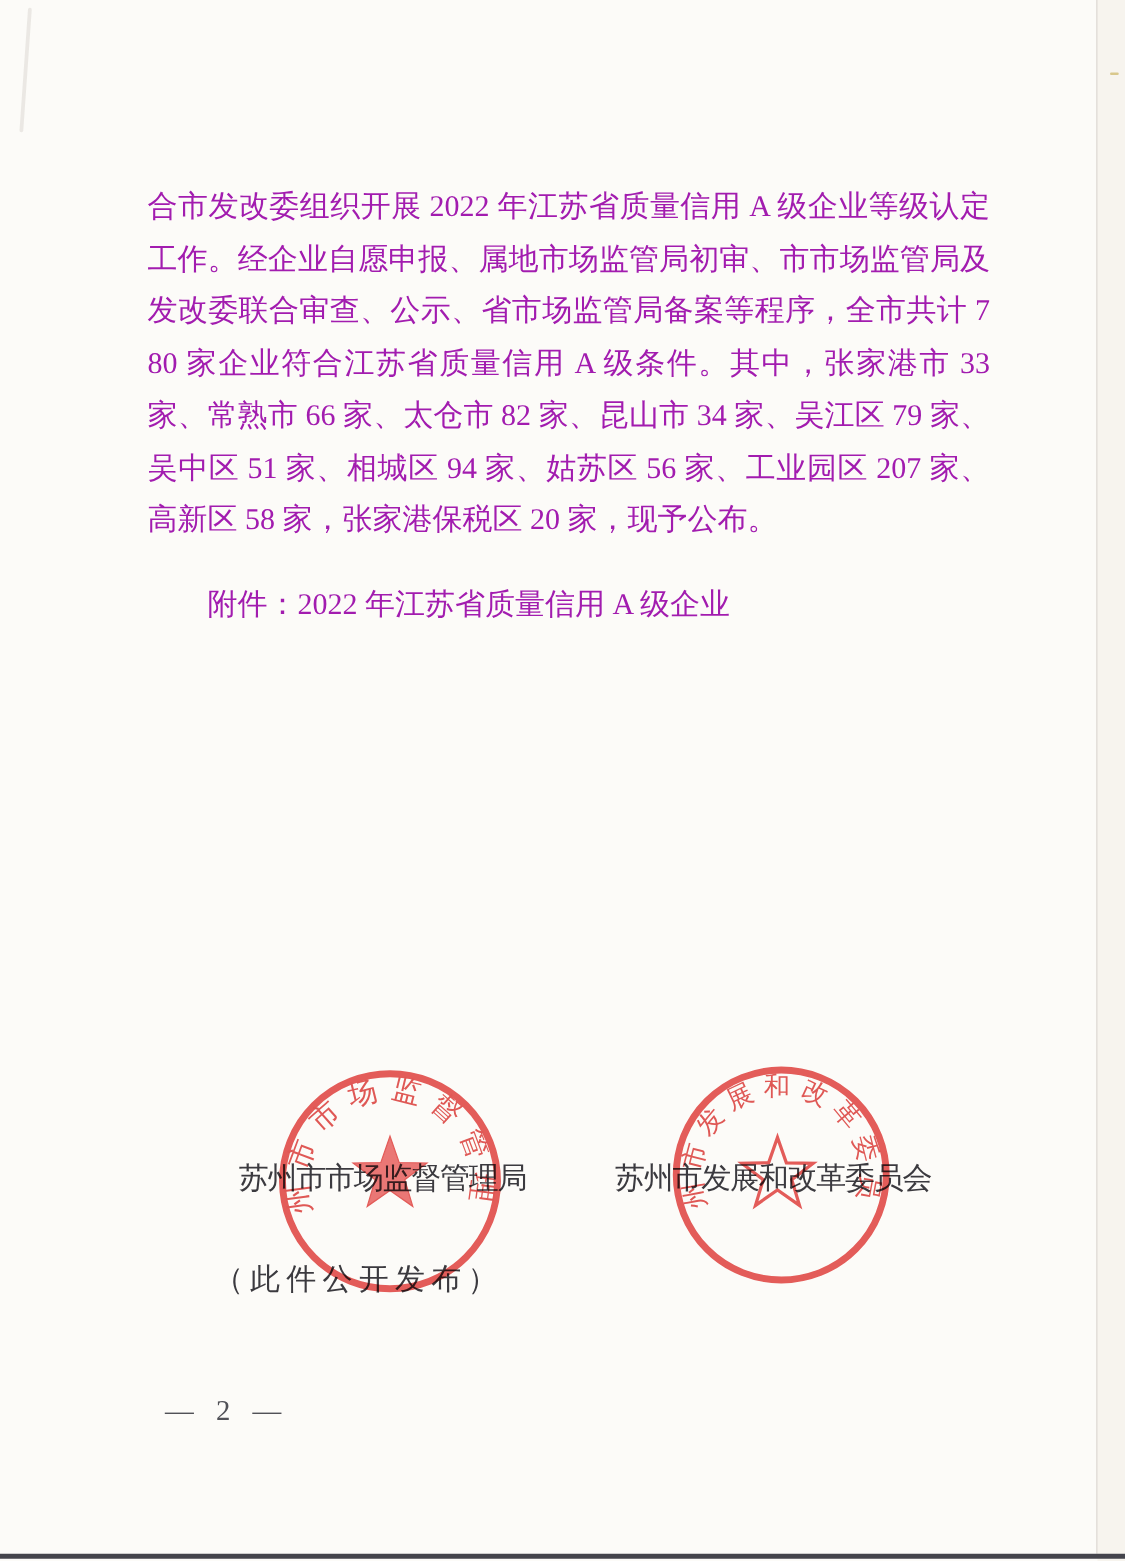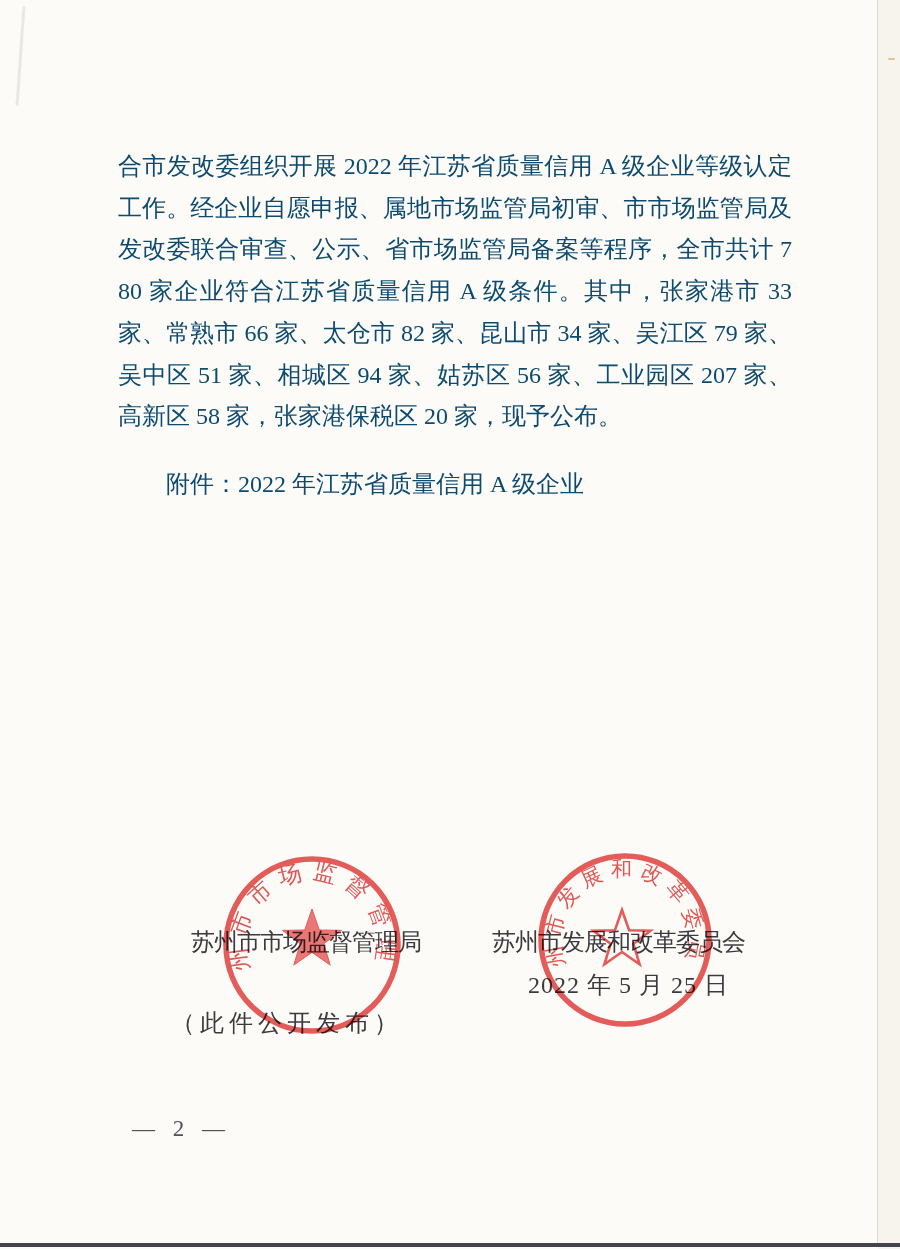--- a/index.html
+++ b/index.html
@@ -34,21 +34,21 @@
     width: 100%; height: 4px;
     background: #44444c;
   }
   .speck {
     position: absolute; left: 888px; top: 58px;
     width: 7px; height: 2px; background: #d9c88c; border-radius: 1px;
   }
   
   .body-text {
     position: absolute; left: 118px; top: 146px; width: 674px;
-    font-size: 24px; line-height: 41.7px; color: #0c4a6e;
+    font-size: 24px; line-height: 41.7px; color: #a21caf;
     text-align: justify; text-justify: inter-ideograph;
     word-break: break-all; overflow-wrap: anywhere;
   }
   .body-text p { margin: 0; }
   .body-text p.indent { text-indent: 48px; }
   .body-text p.attachment { text-indent: 48px; margin-top: 26px; text-align: left; }
   
   .sig { position: absolute; font-size: 24px; color: #3b3a3f; white-space: nowrap; z-index: 2; }
   .sig-left-org  { left: 191px; top: 926px; letter-spacing: -1px; }
   .sig-right-org { left: 492px; top: 926px; letter-spacing: -1px; }
@@ -80,21 +80,20 @@
   <div class="speck"></div>
   <div class="bottom-bar"></div>
 
   <div class="body-text">
     <p class="para">合市发改委组织开展 2022 年江苏省质量信用 A 级企业等级认定工作。经企业自愿申报、属地市场监管局初审、市市场监管局及发改委联合审查、公示、省市场监管局备案等程序，全市共计 780 家企业符合江苏省质量信用 A 级条件。其中，张家港市 33 家、常熟市 66 家、太仓市 82 家、昆山市 34 家、吴江区 79 家、吴中区 51 家、相城区 94 家、姑苏区 56 家、工业园区 207 家、高新区 58 家，张家港保税区 20 家，现予公布。</p>
     <p class="para attachment">附件：2022 年江苏省质量信用 A 级企业</p>
   </div>
 
   <div class="sig sig-left-org">苏州市市场监督管理局</div>
   <div class="sig sig-right-org">苏州市发展和改革委员会</div>
-  <div class="sig sig-date">2022 年 5 月 25 日</div>
   <div class="sig sig-note">（此件公开发布）</div>
 
   <svg class="seal seal-left" width="190" height="190" viewBox="0 0 190 190">
     <circle class="seal-ring" cx="95" cy="95" r="86"></circle>
     <defs>
       <path id="sealArcL" d="M 37.8 128 A 66 66 0 1 1 152.2 128" fill="none"></path>
     </defs>
     <text class="seal-text seal-text-left">
       <textPath href="#sealArcL" startOffset="50%" text-anchor="middle">苏州市市场监督管理局</textPath>
     </text>

